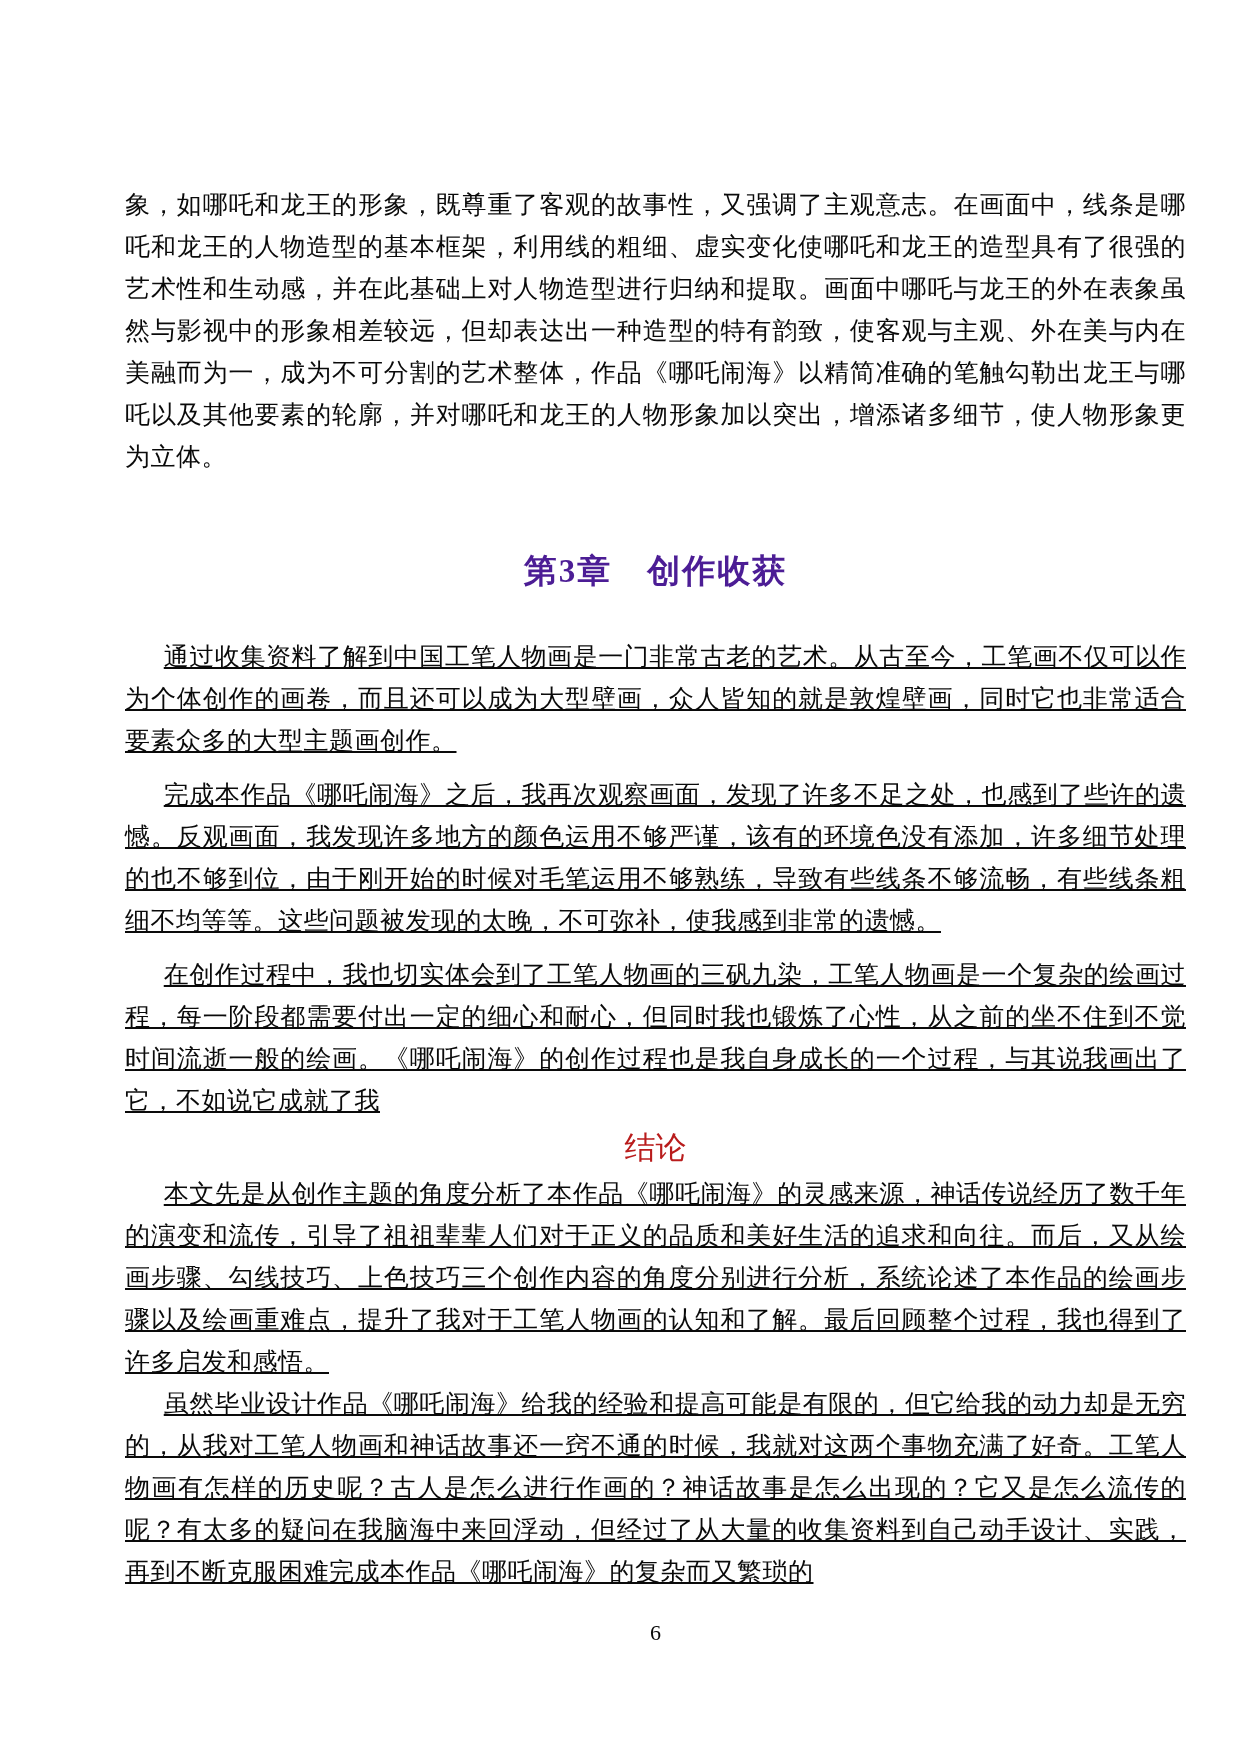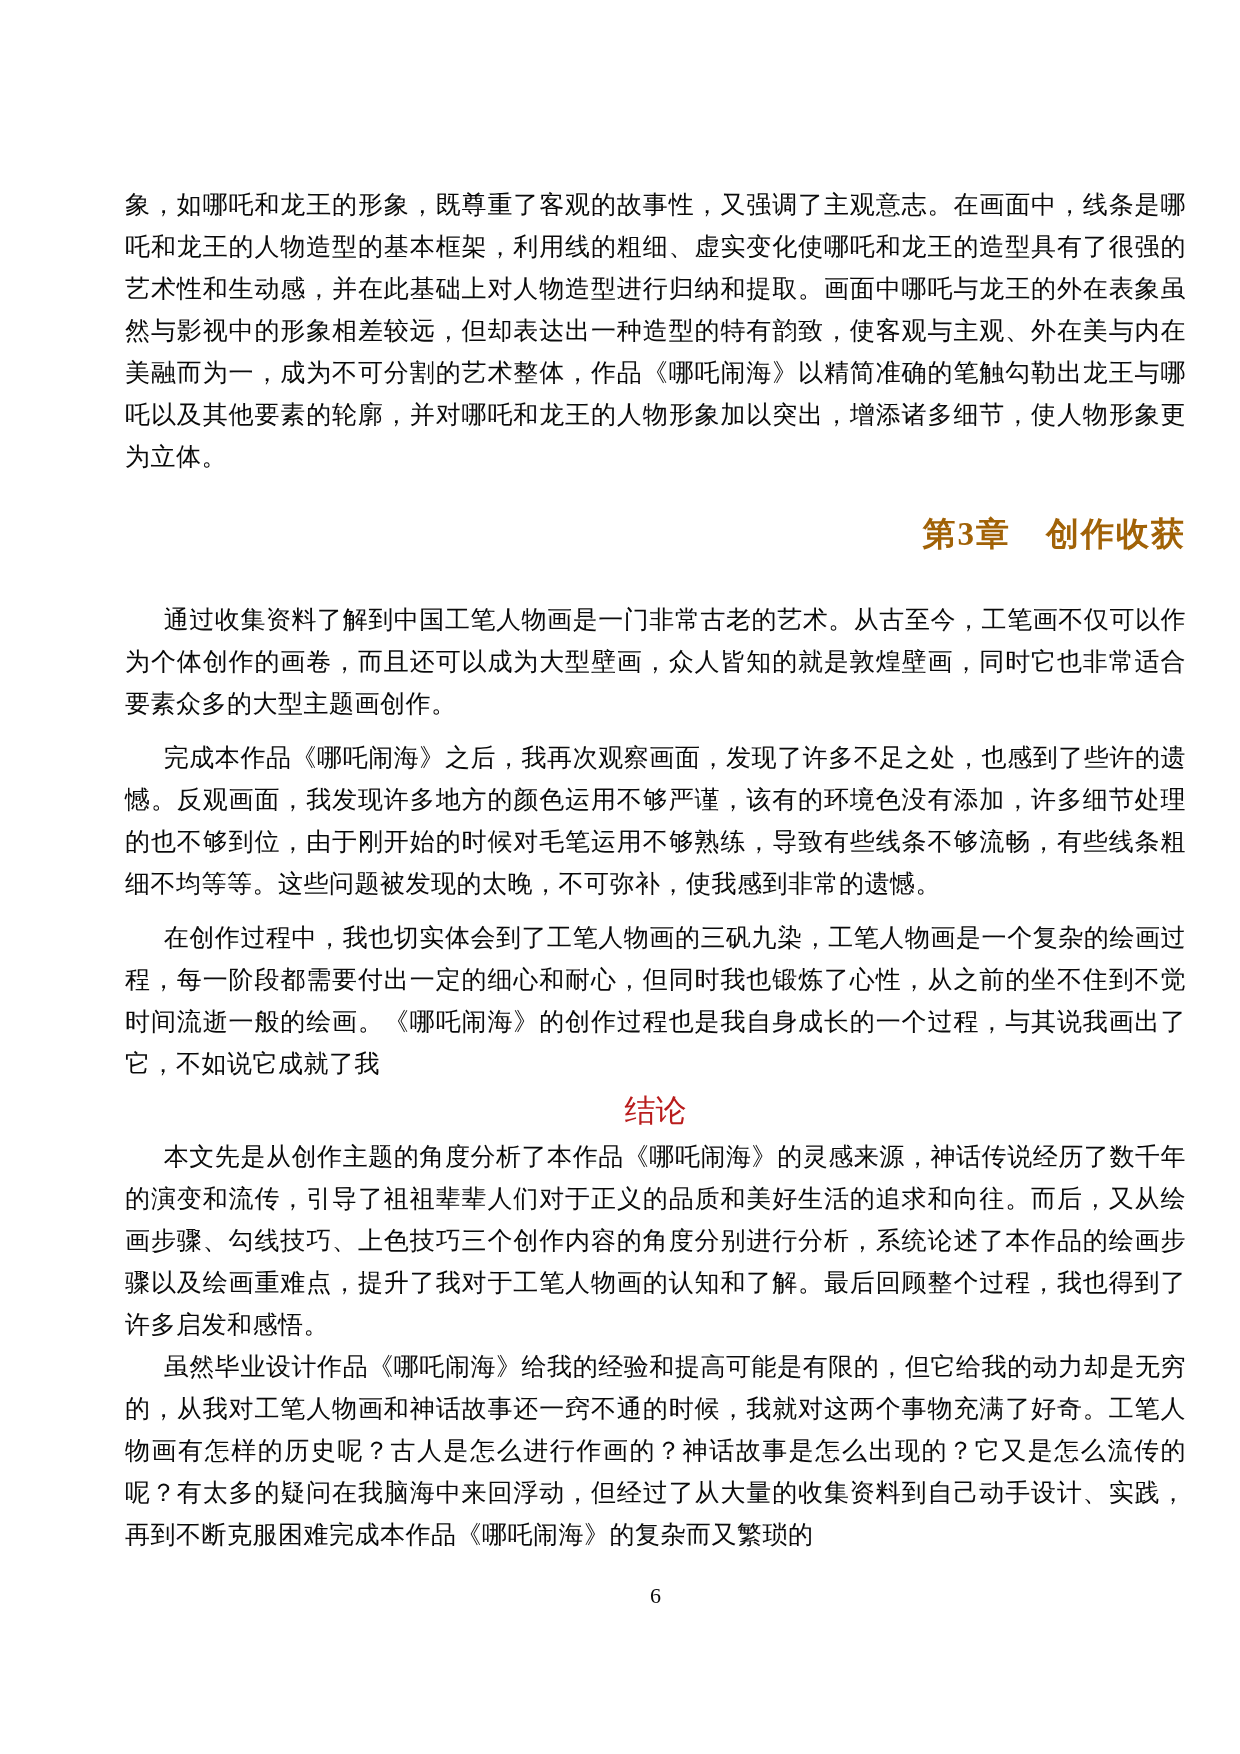--- a/index.html
+++ b/index.html
@@ -28,34 +28,35 @@
     line-height: 42px;
     text-align: justify;
     text-justify: inter-ideograph;
     letter-spacing: 0.5px;
     color: #0a0a0a;
     word-break: break-all;
   }
 
   .indent {
     text-indent: 1.55em;
+    text-decoration: underline;
   }
 
   .gap {
     margin-top: 12px;
   }
 
   .chapter-heading {
-    margin: 34px 0 43px 0;
-    text-align: right;
+    margin: 71px 0 43px 0;
+    text-align: center;
     font-size: 33px;
     line-height: 44px;
     font-weight: bold;
     letter-spacing: 2px;
-    color: #a16207;
+    color: #4c1d95;
     font-family: "Liberation Serif", "DejaVu Serif", serif;
   }
 
   .conclusion-heading {
     margin: 6px 0 5px 0;
     text-align: center;
     font-size: 31px;
     line-height: 40px;
     font-weight: 500;
     color: #b91c1c;

